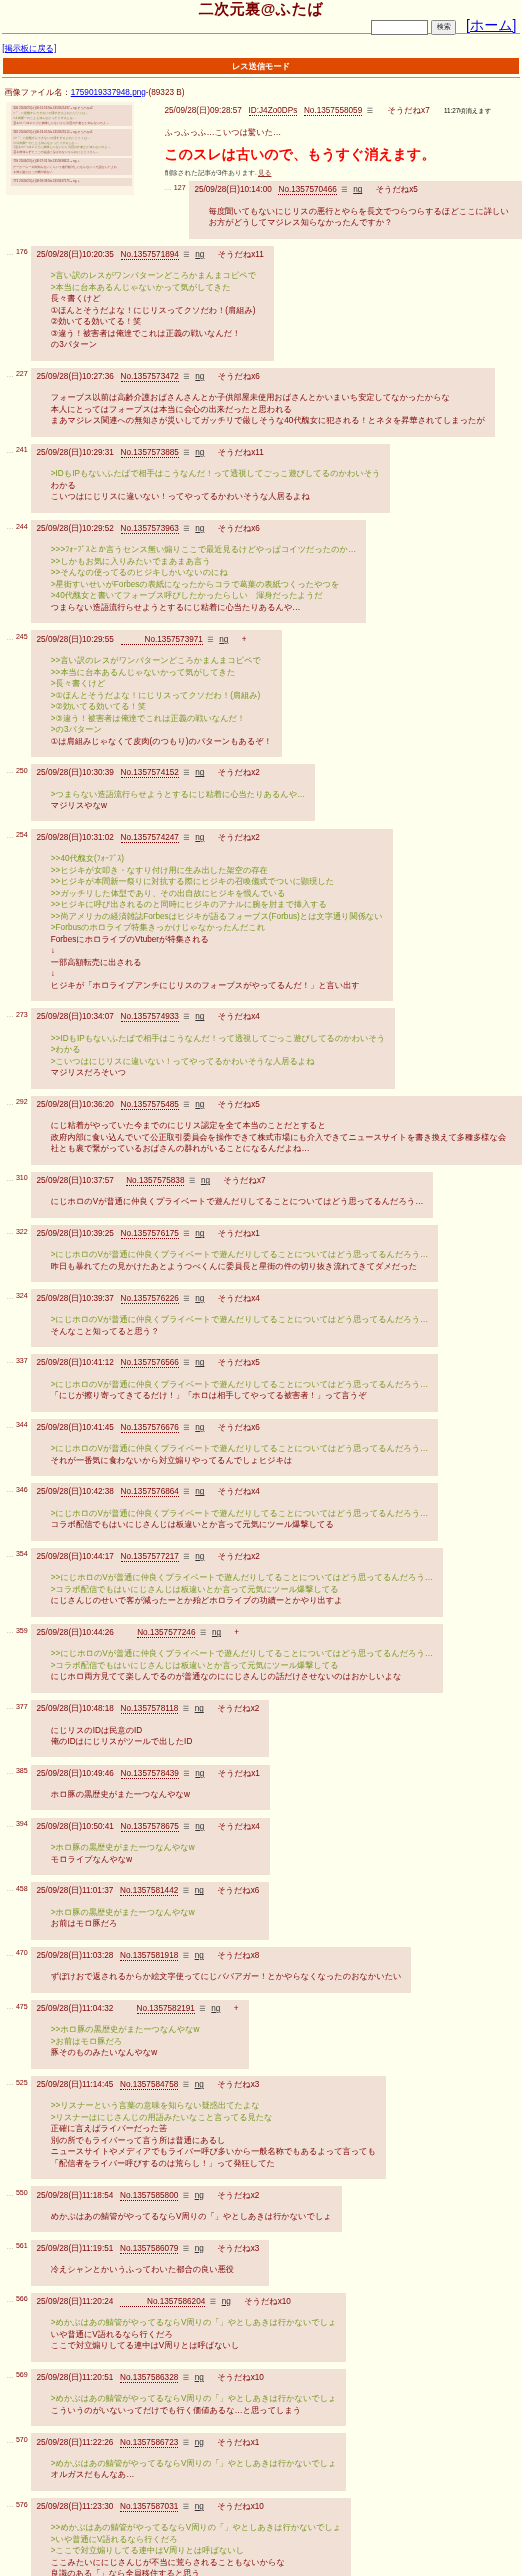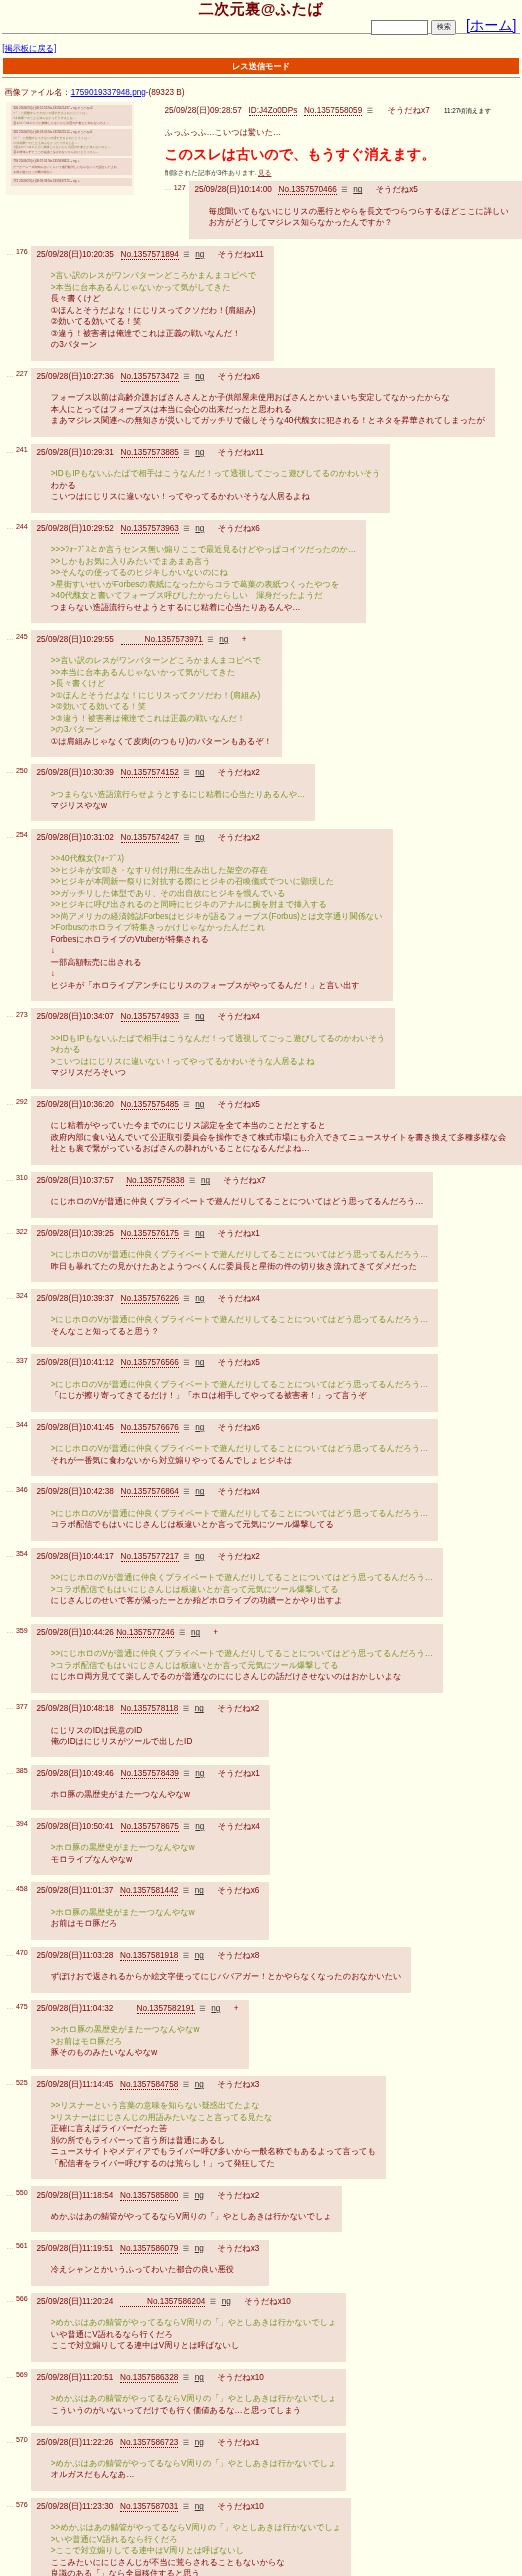--- a/index.html
+++ b/index.html
@@ -469,21 +469,21 @@
         </div>
     </div>
   </div>
 
   <div class="reply">
     <span class="rdots">…</span>
     <span class="rnum">359</span>
     <div class="rbox">
       <div class="rhead">
         <span class="rdate">25/09/28(日)10:44:26</span>
-        <span class="rno dotted" style="margin-left:0;">No.1357577246</span>
+        <span class="rno dotted" style="margin-left:21px;">No.1357577246</span>
         <span class="micon menu-icon">☰</span>
         <a class="ng ng-link">ng</a>
         <span class="rsou soudane">+</span>
       </div>
       <div class="rbody">
           <div class="bline quote">&gt;&gt;にじホロのVが普通に仲良くプライベートで遊んだりしてることについてはどう思ってるんだろう…</div>
           <div class="bline quote">&gt;コラボ配信でもはいにじさんじは板違いとか言って元気にツール爆撃してる</div>
           <div class="bline">にじホロ両方見てて楽しんでるのが普通なのににじさんじの話だけさせないのはおかしいよな</div>
         </div>
     </div>

